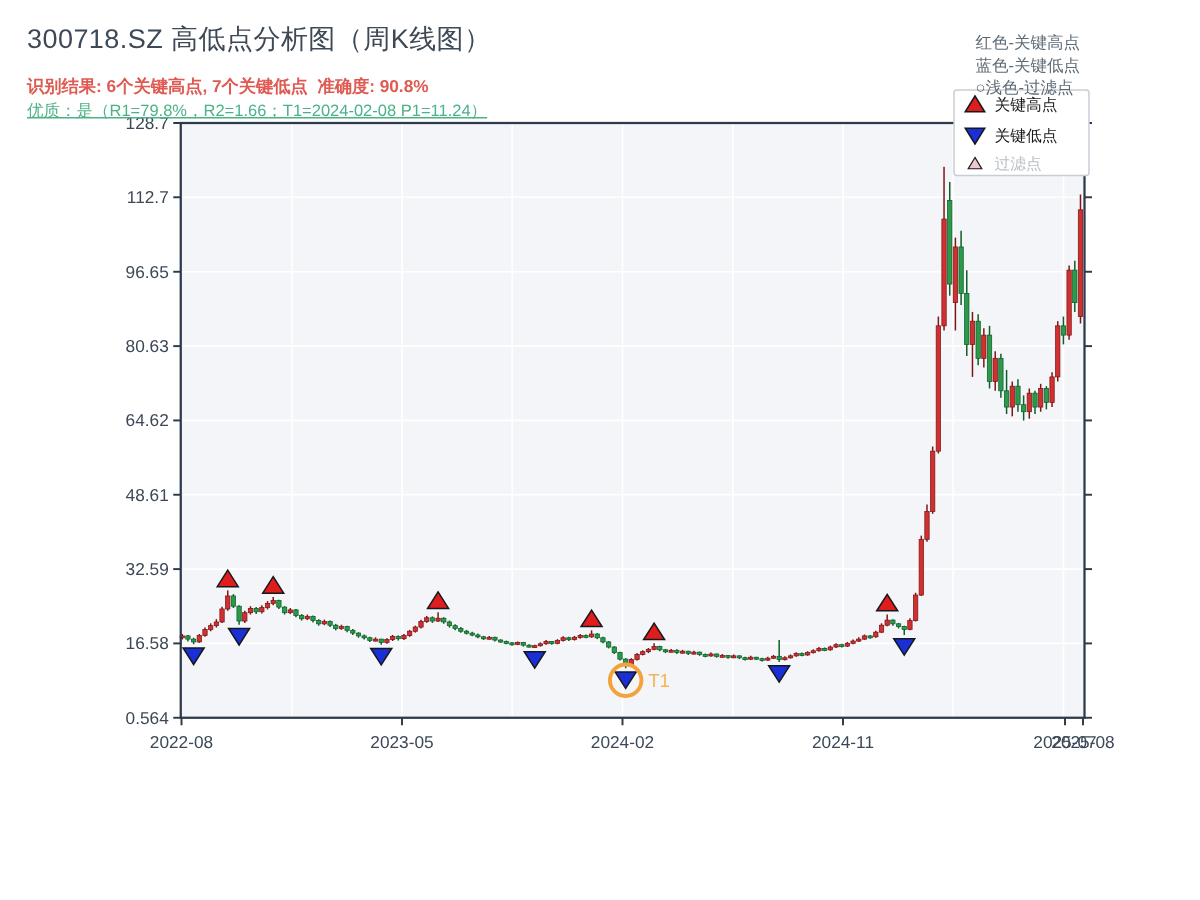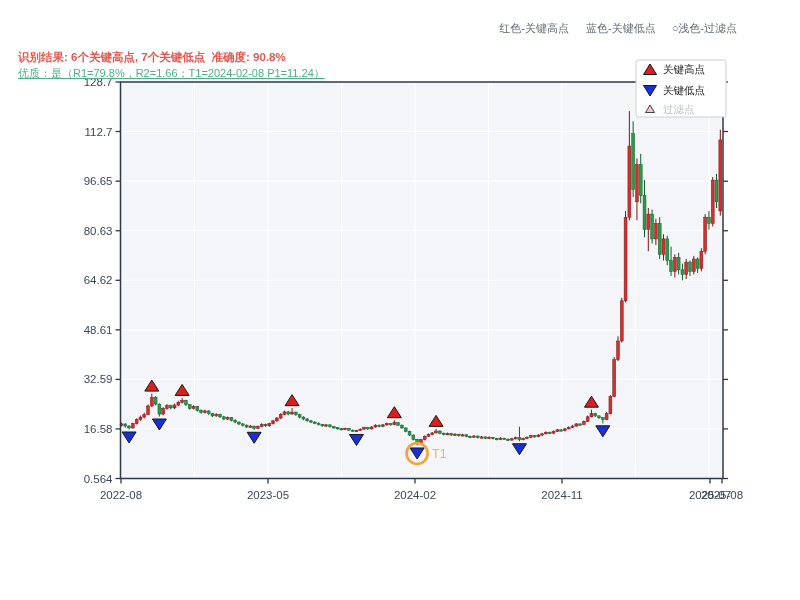--- a/index.html
+++ b/index.html
@@ -1,19 +1,19 @@
 <!DOCTYPE html>
 <html><head>
 <meta charset="utf-8">
 <style>
   html,body{margin:0;padding:0;background:#ffffff;}
   .page{position:relative;width:800px;height:600px;background:#ffffff;overflow:hidden;
         font-family:"Liberation Sans","DejaVu Sans",sans-serif;}
   .title{position:absolute;left:18px;top:14px;font-size:18px;color:#3d4956;letter-spacing:.3px;white-space:pre;}
-  .hdr-legend{position:absolute;top:21px;right:63px;font-size:11px;color:#5d6a76;display:flex;gap:0;white-space:pre;}
+  .hdr-legend{position:absolute;top:21px;right:63px;font-size:11px;color:#5d6a76;display:flex;gap:0;white-space:pre;flex-direction:column;}
   .hdr-legend span{display:inline-block;}
   .hdr-legend .g1{margin-right:17px;}
   .hdr-legend .g2{margin-right:16px;}
   .line-red{position:absolute;left:18px;top:50px;font-size:11.5px;color:#df5a52;white-space:pre;font-weight:bold;}
   .line-green{position:absolute;left:18px;top:66px;font-size:11px;color:#4ab286;white-space:pre;text-decoration:underline;}
   #chart-svg{position:absolute;left:0;top:0;}
 </style>
 </head>
 <body>
 
@@ -741,20 +741,21 @@
       <g>
         <rect x="636" y="60" width="90" height="57" fill="#ffffff" rx="2" stroke="#c9ced6" stroke-width="1"></rect>
         <polygon points="650,64 643.5,74.5 656.5,74.5" fill="#e01d1d" stroke="#15181d" stroke-width="1"></polygon>
         <text x="663" y="73.3" fill="#1a1a1a" font-size="10.5">关键高点</text>
         <polygon points="643.5,85.5 656.5,85.5 650,96" fill="#1b2fd6" stroke="#15181d" stroke-width="1"></polygon>
         <text x="663" y="94.3" fill="#1a1a1a" font-size="10.5">关键低点</text>
         <polygon points="650,105 645.5,112.5 654.5,112.5" fill="#f2c6ce" stroke="#15181d" stroke-width="0.8"></polygon>
         <text x="663" y="112.8" fill="#b9c0c8" font-size="10.5">过滤点</text>
       </g>
     </svg>
+  <div class="title">300718.SZ 高低点分析图（周K线图）</div>
   <div class="hdr-legend">
     <span class="g1">红色-关键高点</span>
     <span class="g2">蓝色-关键低点</span>
     <span>○浅色-过滤点</span>
   </div>
   <div class="line-red">识别结果: 6个关键高点, 7个关键低点  准确度: 90.8%</div>
   <div class="line-green">优质：是（R1=79.8%，R2=1.66；T1=2024-02-08 P1=11.24）</div>
 </div>
 
 </body></html>

